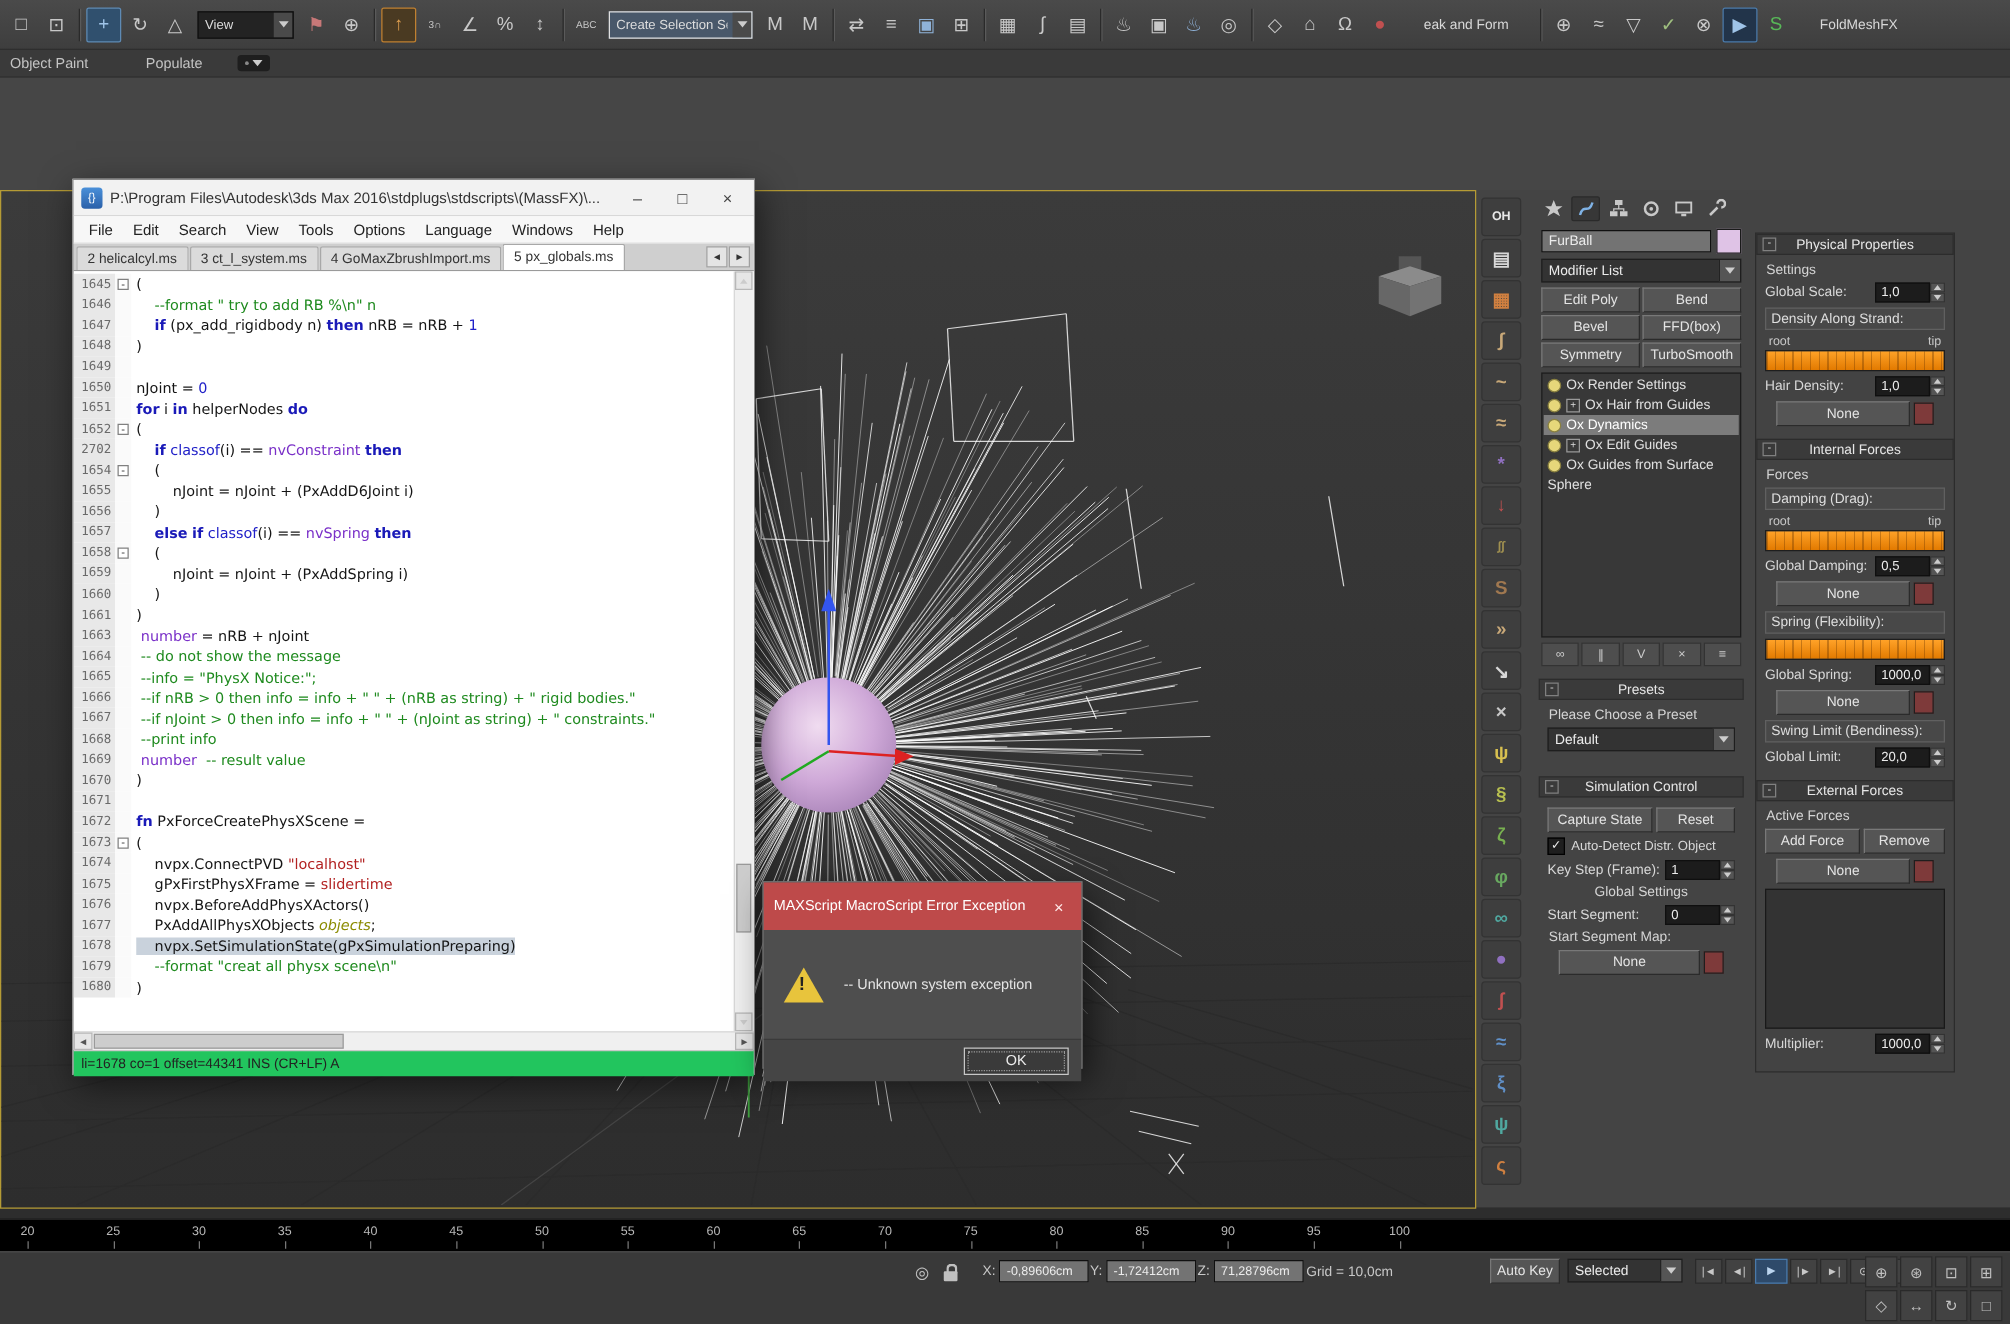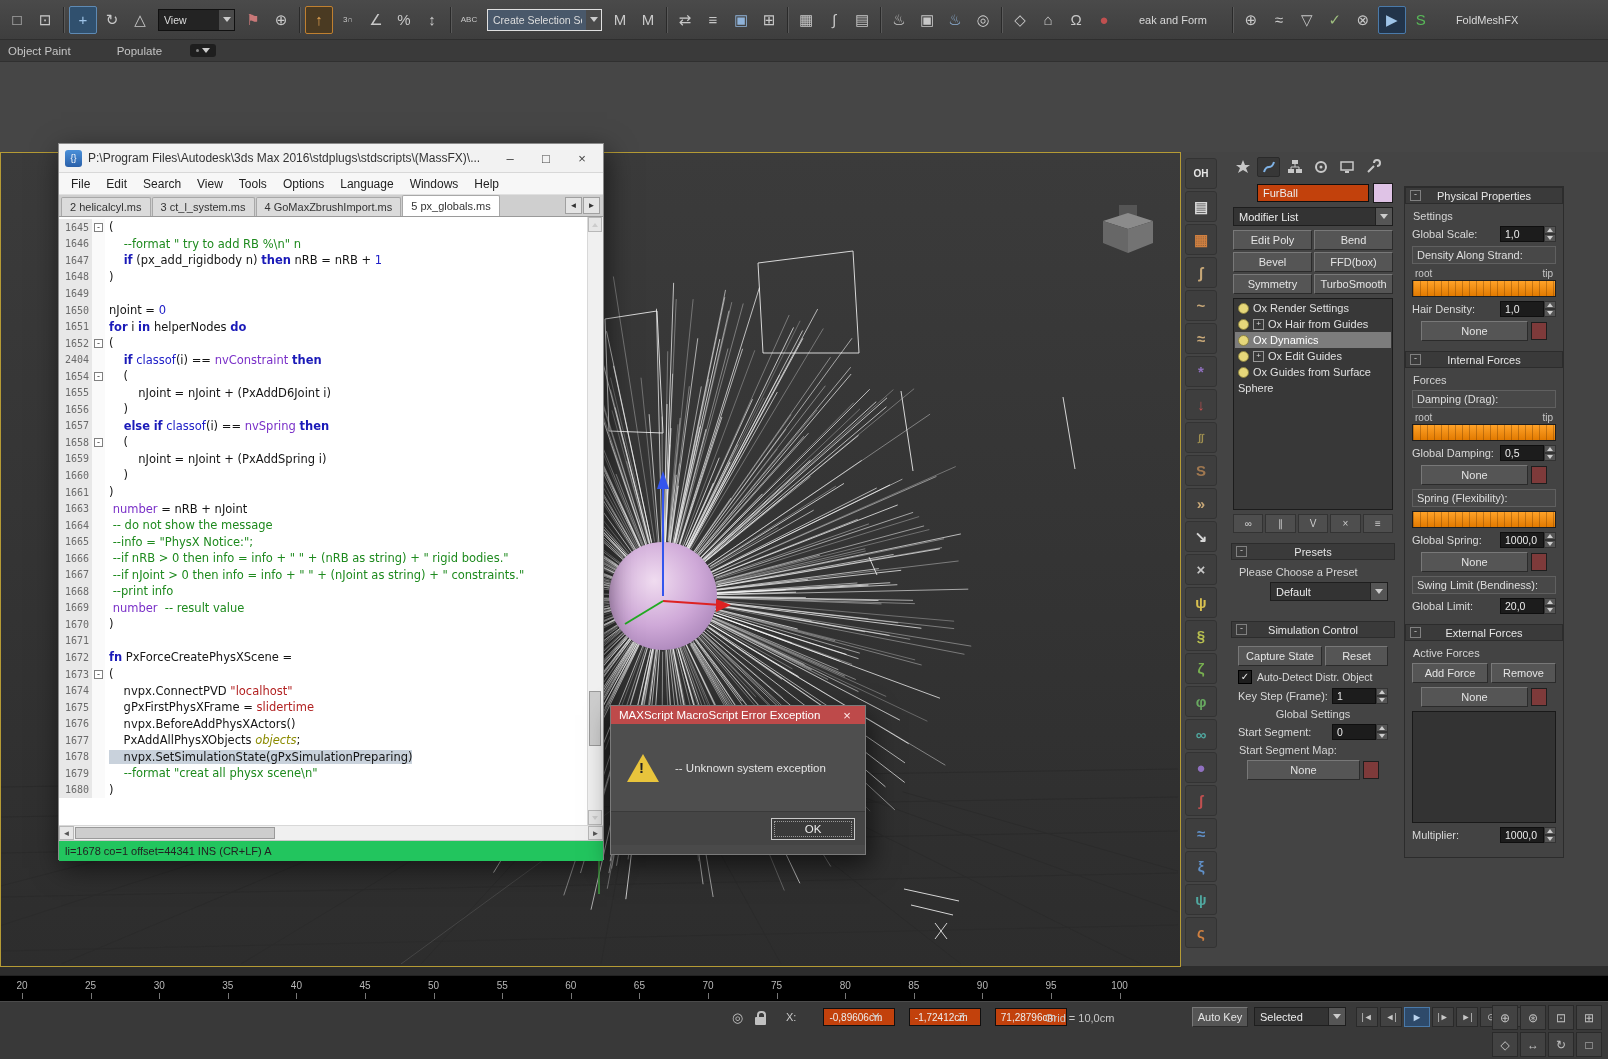--- a/index.html
+++ b/index.html
@@ -44,22 +44,22 @@
   .ox-icon{width:32px;height:31px;display:flex;align-items:center;justify-content:center;font-size:15px;
     background:#3E3E3E;border:1px solid #333;border-radius:3px;box-sizing:border-box;font-weight:bold;}
   
   .cmd-panel{position:absolute;left:1228px;top:155px;width:170px;height:806px;background:#444;
     font-size:11px;color:#D8D8D8;z-index:2;}
   .cp-tabs{display:flex;height:24px;align-items:center;gap:3px;padding:0 3px;}
   .cp-tab{width:23px;height:20px;display:flex;align-items:center;justify-content:center;border-radius:2px;}
   .cp-tab.active{background:#373737;border:1px solid #2A2A2A;box-sizing:border-box;}
   .row{display:flex;align-items:center;margin:4px 5px;}
   .lab{font-size:11px;color:#D8D8D8;white-space:nowrap;}
-  .field{background:#c2410c;border:1px solid #101010;color:#ECECEC;height:18px;display:flex;
-    align-items:center;padding:0 5px;box-sizing:border-box;margin-left:24px;}
+  .field{background:#737373;border:1px solid #101010;color:#ECECEC;height:18px;display:flex;
+    align-items:center;padding:0 5px;box-sizing:border-box;}
   .swatch{width:18px;height:18px;background:#DFC3E6;border:1px solid #1A1A1A;margin-left:4px;flex-shrink:0;}
   .combo{display:flex;height:19px;border:1px solid #1E1E1E;background:#333;color:#ECECEC;
     align-items:center;padding-left:5px;box-sizing:border-box;font-size:11px;}
   .combo .carr{margin-left:auto;width:16px;align-self:stretch;background:#555;border-left:1px solid #222;
     display:flex;align-items:center;justify-content:center;}
   .btn{background:#555;border:1px solid;border-color:#787878 #2B2B2B #2B2B2B #787878;color:#E4E4E4;
     font-size:11px;height:20px;display:flex;align-items:center;justify-content:center;
     font-family:"Liberation Sans",sans-serif;box-sizing:border-box;padding:0 4px;white-space:nowrap;overflow:hidden;}
   .mod-grid{display:grid;grid-template-columns:1fr 1fr;gap:2px;margin:4px 5px;}
   .stack{margin:4px 5px;background:#383838;border:1px solid #1C1C1C;height:208px;padding:1px;overflow:hidden;}
@@ -168,21 +168,21 @@
   .vthumb{position:absolute;left:1px;width:12px;top:78%;height:55px;background:#CDCDCD;border:1px solid #9A9A9A;box-sizing:border-box;}
   .ed-hscroll{height:15px;background:#F0F0F0;border-top:1px solid #D8D8D8;position:relative;box-sizing:border-box;}
   .hs-btn{position:absolute;top:0;width:15px;height:14px;background:#E6E6E6;border:1px solid #B8B8B8;
     display:flex;align-items:center;justify-content:center;box-sizing:border-box;font-size:8px;color:#555;}
   .hthumb{position:absolute;top:1px;height:12px;left:16px;width:200px;background:#CDCDCD;border:1px solid #9A9A9A;box-sizing:border-box;}
   .ed-status{height:21px;background:#22c55e;border-top:1px solid #C8C8C8;font-size:11px;color:#222;
     display:flex;align-items:center;padding-left:6px;box-sizing:border-box;}
   
   .errdlg{position:absolute;left:610px;top:705px;width:256px;height:150px;background:#4A4A4A;
     border:1px solid #7A7A7A;box-shadow:4px 10px 26px rgba(0,0,0,.6);box-sizing:border-box;z-index:6;}
-  .err-title{height:18px;background:#BE4A4A;display:flex;align-items:center;padding:0 8px;color:#FFF;
+  .err-title{height:38px;background:#BE4A4A;display:flex;align-items:center;padding:0 8px;color:#FFF;
     font-size:11.5px;box-sizing:border-box;}
   .err-close{margin-left:auto;width:20px;height:18px;display:flex;align-items:center;justify-content:center;
     color:#FFEAEA;font-size:13px;}
   .err-body{position:relative;height:88px;background:#4E4E4E;border-bottom:1px solid #3A3A3A;display:flex;
     align-items:center;padding:0 16px;gap:16px;box-sizing:border-box;}
   .warn-tri{width:0;height:0;border-left:16px solid transparent;border-right:16px solid transparent;
     border-bottom:28px solid #E8C43C;position:relative;flex-shrink:0;}
   .warn-tri::after{content:"!";position:absolute;left:-4px;top:5px;color:#222;font-weight:bold;font-size:15px;}
   .err-msg{color:#E4E4E4;font-size:11.5px;}
   .err-footer{height:33px;display:flex;align-items:center;justify-content:flex-end;padding-right:10px;background:#454545;}
@@ -957,21 +957,21 @@
     </div>
 
   <div class="rollout">
     <div class="ro-head">
         <span class="mbox">-</span>
         <span>Presets</span>
       </div>
     <div class="ro-body">
       <div class="sublabel">Please Choose a Preset</div>
       <div class="row">
-          <div class="combo" style="flex:1;margin-left:32px;">
+          <div class="combo" style="flex:1;">
             <span style="flex: 1 1 0%;">Default</span>
             <span class="carr">
               <span class="tri-down"></span>
             </span>
           </div>
         </div>
     </div>
   </div>
 
   <div class="rollout">
@@ -1326,21 +1326,21 @@
           <pre><span><span class="k">for</span><span> i </span><span class="k">in</span><span> helperNodes </span><span class="k">do</span></span></pre>
         </div>
         <div class="cl">
           <span class="ln">1652</span>
           <span class="fm">
             <span class="fold-box">-</span>
           </span>
           <pre><span><span>(</span></span></pre>
         </div>
         <div class="cl">
-          <span class="ln">2404</span>
+          <span class="ln">2702</span>
           <span class="fm"></span>
           <pre><span><span>    </span><span class="k">if</span><span> </span><span class="f">classof</span><span>(i) == </span><span class="t">nvConstraint</span><span> </span><span class="k">then</span></span></pre>
         </div>
         <div class="cl">
           <span class="ln">1654</span>
           <span class="fm">
             <span class="fold-box">-</span>
           </span>
           <pre><span><span>    (</span></span></pre>
         </div>

